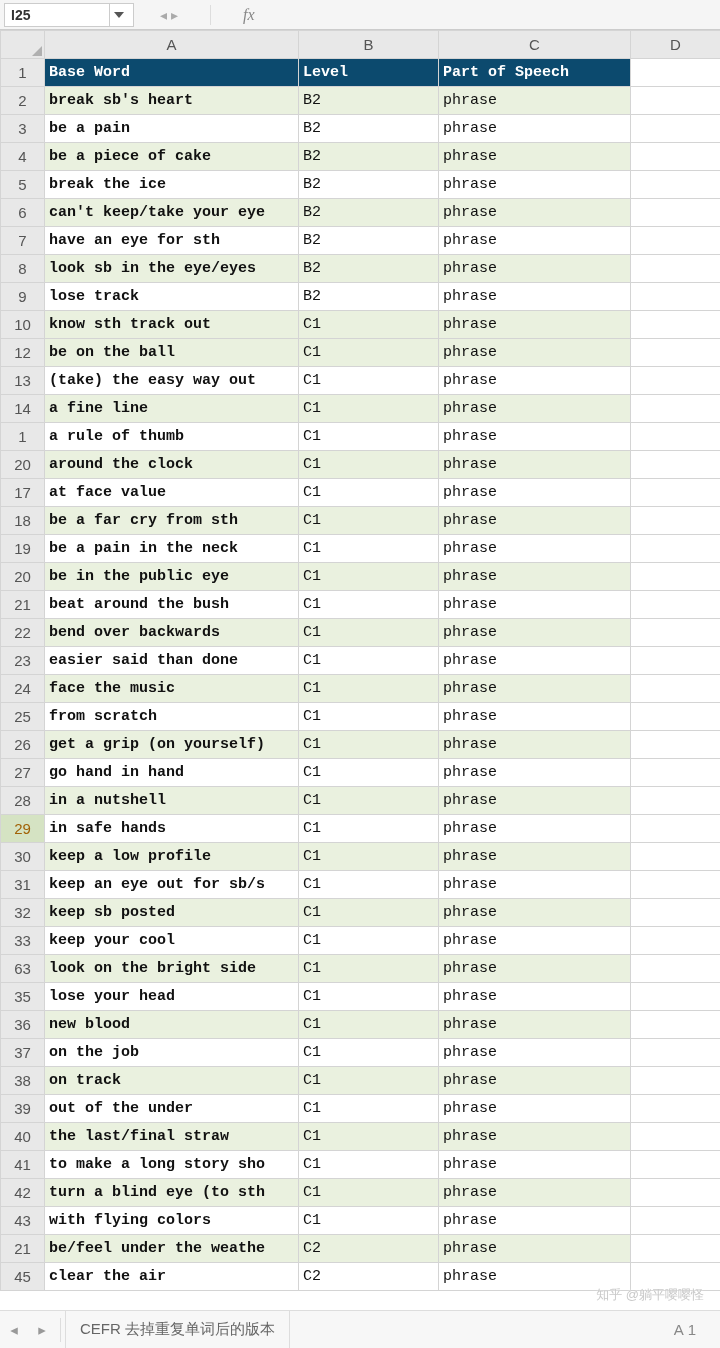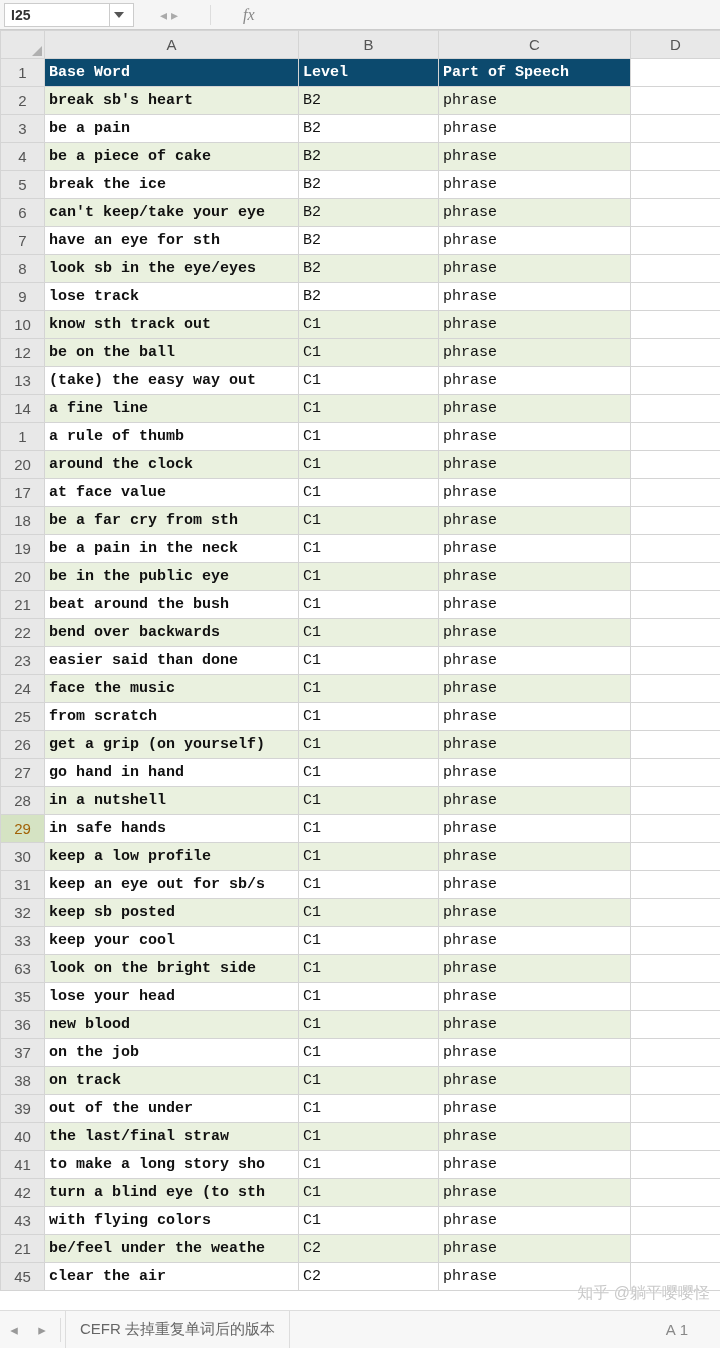--- a/index.html
+++ b/index.html
@@ -149,28 +149,28 @@
   .bottombar .tab {
     padding: 0 14px;
     height: 100%;
     display:flex; align-items:center;
     border-left:1px solid #ddd;
     border-right:1px solid #ddd;
     color:#666;
   }
   .bottombar .cellref {
     margin-left:auto;
-    padding-right:28px;
+    padding-right:20px;
     letter-spacing:4px;
   }
   .watermark {
     position:absolute;
-    right:10px; bottom:44px;
+    right:16px; bottom:44px;
     font-family: Arial, "Microsoft YaHei", sans-serif;
-    font-size:16px;
+    font-size:13px;
     color:#c9c9c9;
     text-shadow:0 0 2px #fff;
     pointer-events:none;
   }
 </style>
 </head>
 <body>
 
 <div class="toolbar">
   <div class="namebox">

